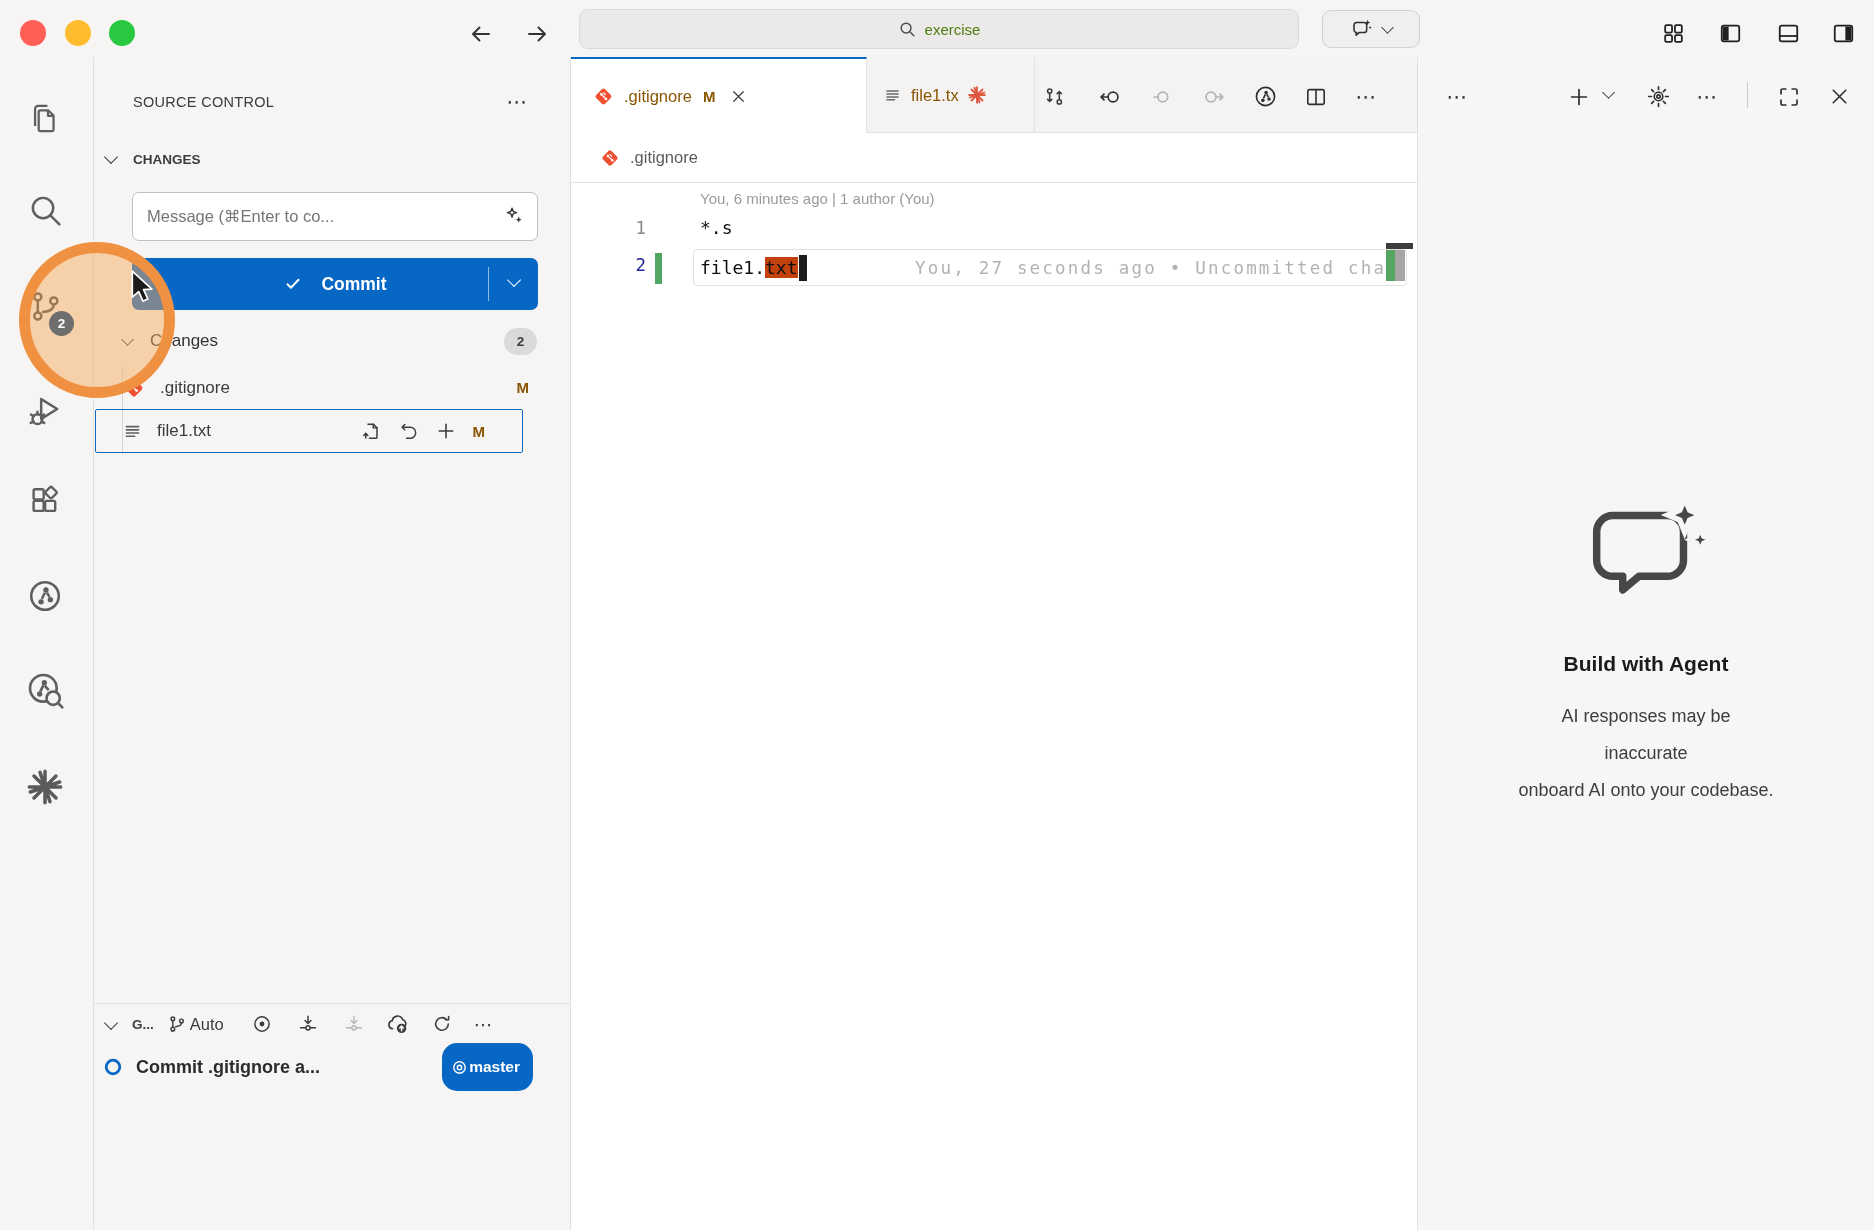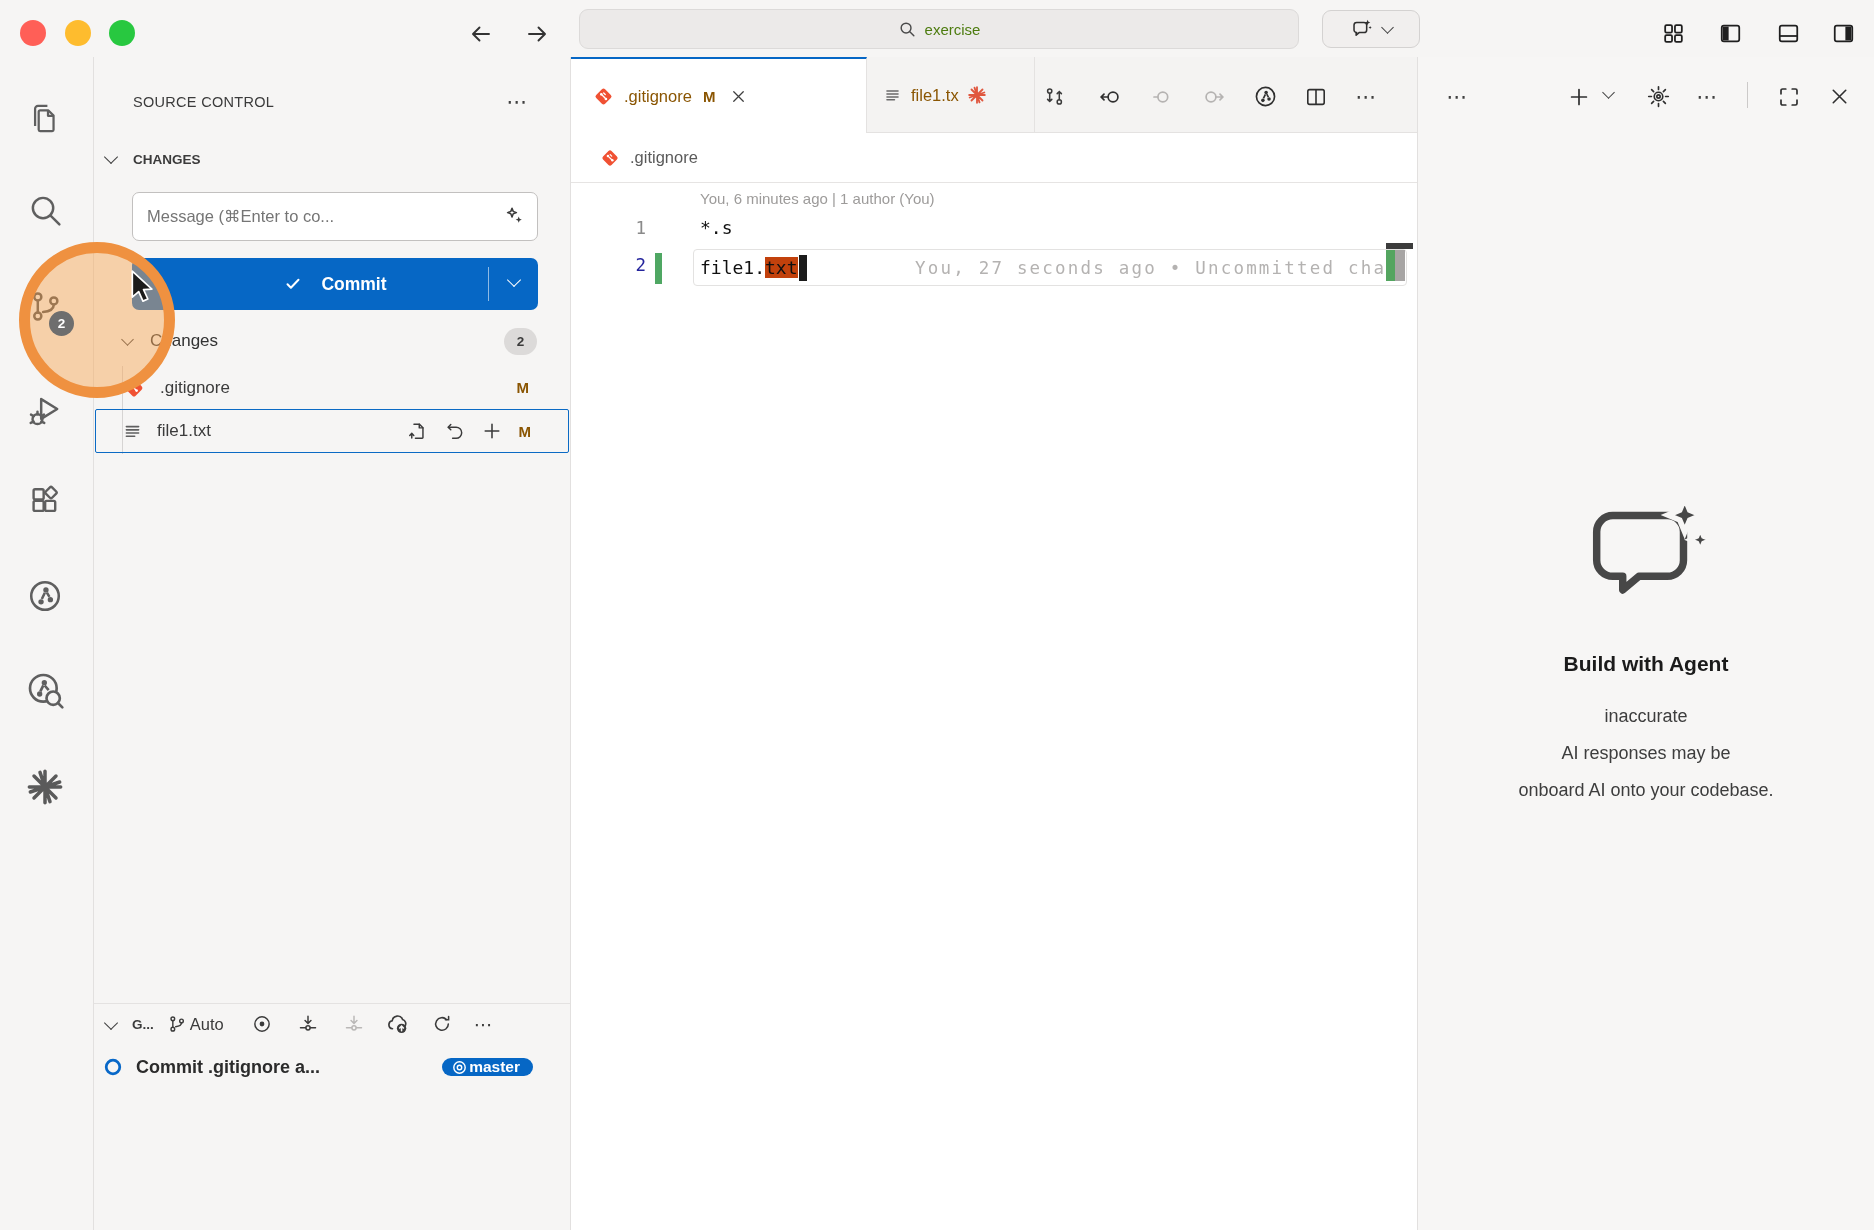--- a/index.html
+++ b/index.html
@@ -202,21 +202,21 @@
           <rect x="4.8" y="4.8" width="14.4" height="14.4" rx="2.6" transform="rotate(45 12 12)" fill="#f05133"></rect>
           <circle cx="9.5" cy="9.5" r="1.5" fill="#fff"></circle>
           <circle cx="14.8" cy="14.8" r="1.5" fill="#fff"></circle>
           <path d="M10.6 10.6l3.2 3.2M12.2 7.9l1.8 1.8" stroke="#fff" stroke-width="1.5" stroke-linecap="round"></path>
         </svg>
     </span>
     <span class="filelabel" style="margin-left:15px">.gitignore</span>
     <span class="mbadge" style="margin-left:auto;margin-right:39px">M</span>
   </div>
 
-  <div class="a r" style="left:95px;top:409px;width:474px;height:44px;border:1.5px solid #0b6ac4;border-radius:2px;box-sizing:border-box;padding-left:26px">
+  <div class="a r" style="left:95px;top:409px;width:428px;height:44px;border:1.5px solid #0b6ac4;border-radius:2px;box-sizing:border-box;padding-left:26px">
     <span class="ic">
       <svg width="21" height="21" viewBox="0 0 24 24" fill="none" stroke="#5f5f5f" stroke-width="1.8" stroke-linecap="round">
           <path d="M5 6.4h14M5 10.1h14M5 13.8h14M5 17.5h9.5"></path>
         </svg>
     </span>
     <span class="filelabel" style="margin-left:14px">file1.txt</span>
     <span class="ic" style="margin-left:auto">
       <svg width="22" height="22" viewBox="0 0 24 24" fill="none" stroke="#3b3b3b" stroke-width="1.6" stroke-linecap="round" stroke-linejoin="round">
           <path d="M7.6 4.6h6l3.8 3.8V19a.8.8 0 0 1-.8.8H9.2"></path>
           <path d="M13.4 4.6V8.6h4"></path>
@@ -286,21 +286,21 @@
     <span class="dots" style="margin-left:21px;font-size:19px">⋯</span>
   </div>
 
   <div class="a r" style="left:96px;top:1048px;width:472px;height:38px">
     <span class="ic" style="margin-left:6px">
       <svg width="22" height="22" viewBox="0 0 24 24" fill="none">
           <circle cx="12" cy="12" r="7.4" stroke="#0868c8" stroke-width="3"></circle>
         </svg>
     </span>
     <span style="margin-left:12px;font-size:18px;font-weight:700;color:#2b2b2b;white-space:nowrap;overflow:hidden;max-width:255px">Commit .gitignore a...</span>
-    <span class="r" style="margin-left:auto;margin-right:35px;height:18px;border-radius:15px;background:#0667c5;padding:0 13px 0 8px;">
+    <span class="r" style="margin-left:auto;margin-right:35px;height:48px;border-radius:15px;background:#0667c5;padding:0 13px 0 8px;">
       <span class="ic">
         <svg width="19" height="19" viewBox="0 0 24 24" fill="none" stroke="#fff" stroke-width="1.8">
             <circle cx="12" cy="12" r="7.2"></circle>
             <circle cx="12" cy="12" r="2.8"></circle>
           </svg>
       </span>
       <span style="color:#fff;font-size:15.5px;font-weight:600">master</span>
     </span>
   </div>
 
@@ -452,22 +452,22 @@
 
   <div class="a ic" style="left:1588px;top:498px;width:124px;height:112px">
     <svg width="124" height="112" viewBox="0 0 100 90" fill="none">
       <path d="M20 14h44a13 13 0 0 1 13 13v23a13 13 0 0 1-13 13H41L28 74V63h-8A13 13 0 0 1 7 50V27A13 13 0 0 1 20 14Z" stroke="#474747" stroke-width="6" stroke-linejoin="round"></path>
       <path d="M78 0l4 9.6L91.6 13.6 82 17.6 78 27.2 74 17.6 64.4 13.6 74 9.6Z" fill="#474747" stroke="#f7f6f5" stroke-width="4.5"></path>
       <path d="M90.5 25l2.5 6 6 2.5-6 2.5-2.5 6-2.5-6-6-2.5 6-2.5Z" fill="#474747" stroke="#f7f6f5" stroke-width="3.5"></path>
     </svg>
   </div>
   <div class="a" style="left:1418px;top:652px;width:456px;text-align:center;font-size:21px;font-weight:700;color:#1b1b1b">Build with Agent</div>
   <div class="a" style="left:1438px;top:698px;width:416px;text-align:center;font-size:18px;line-height:37px;color:#3d3d3d">
+    <div>AI responses may be</div>
     <div>inaccurate</div>
-    <div>AI responses may be</div>
     <div>onboard AI onto your codebase.</div>
   </div>
 
   <div class="a" style="left:19px;top:242px;width:156px;height:156px;border-radius:50%;border:11px solid #ef9140;background:rgba(247,168,88,.48);box-sizing:border-box;z-index:50"></div>
   <div class="a" style="left:49px;top:311px;width:25px;height:25px;border-radius:50%;background:#6e6e6e;color:#fff;font-size:13.5px;font-weight:700;display:flex;align-items:center;justify-content:center;z-index:55">2</div>
   <div class="a" style="left:130px;top:270px;z-index:60">
     <svg width="28" height="34" viewBox="0 0 26 32">
         <path d="M2 1v24.5l6-5.2 4 9 4.6-2-4-8.9 7.8-.4z" fill="#1b1b1b" stroke="#fff" stroke-width="1.6" stroke-linejoin="round"></path>
       </svg>
   </div>

